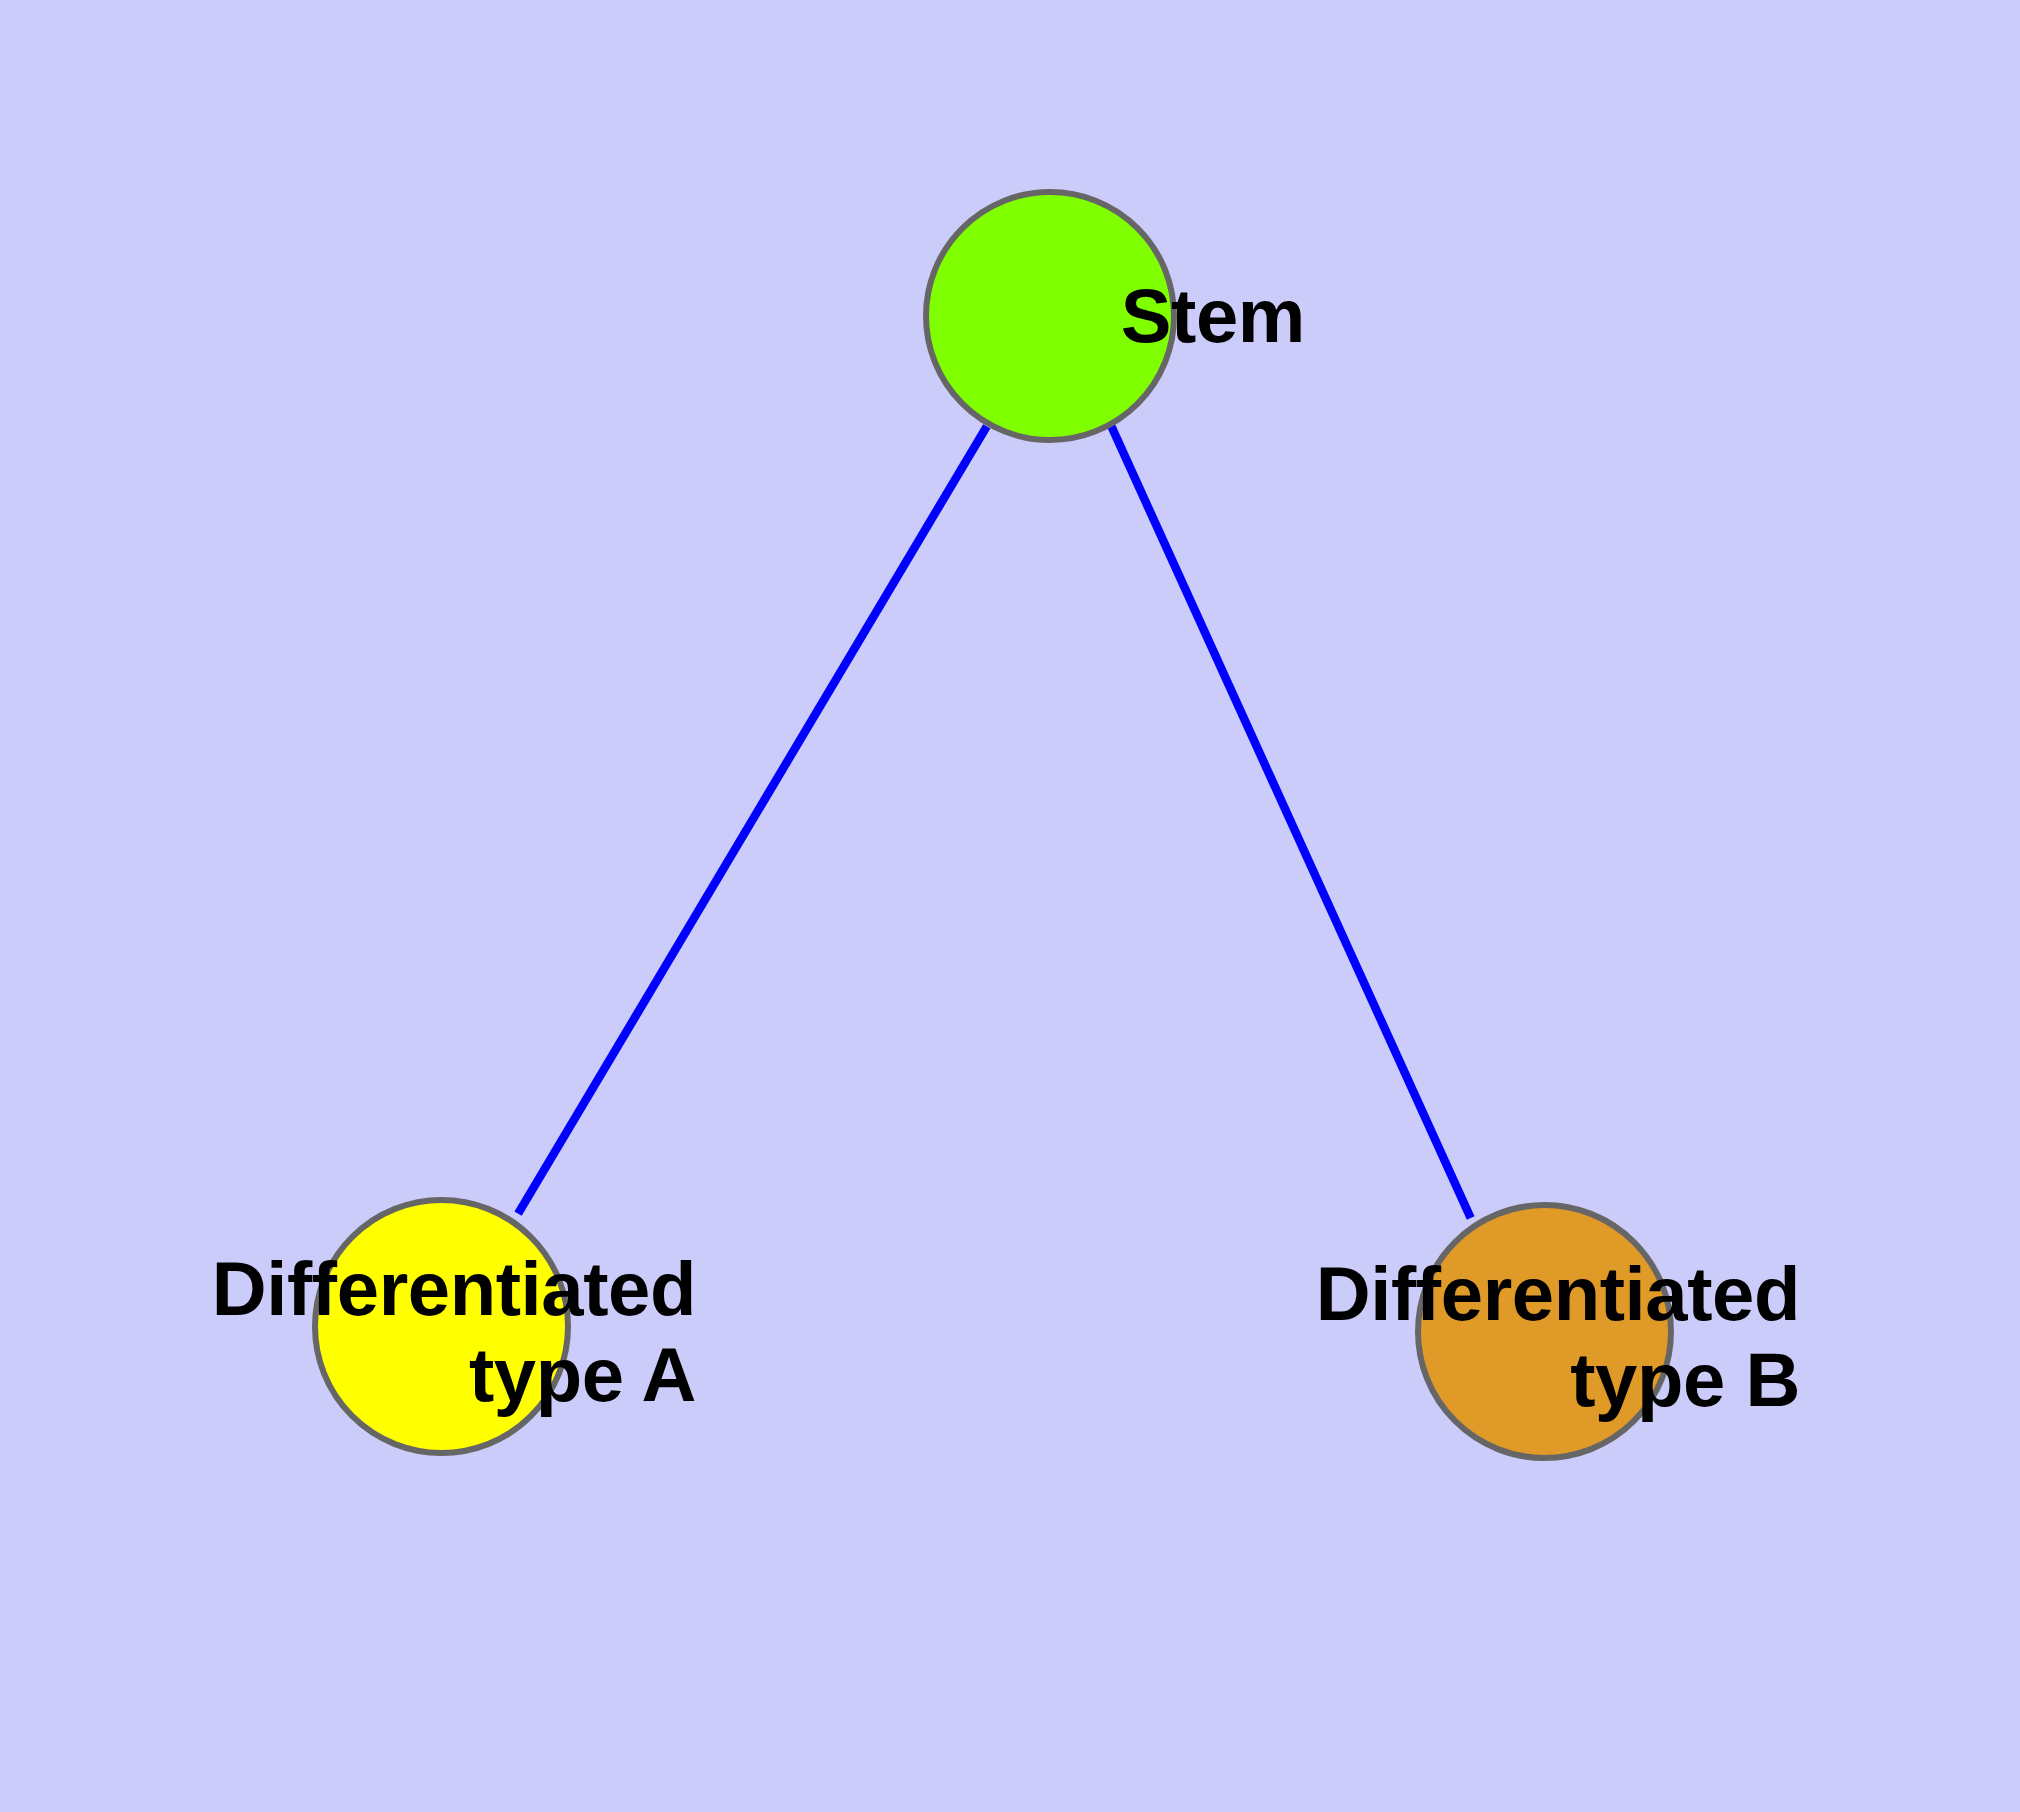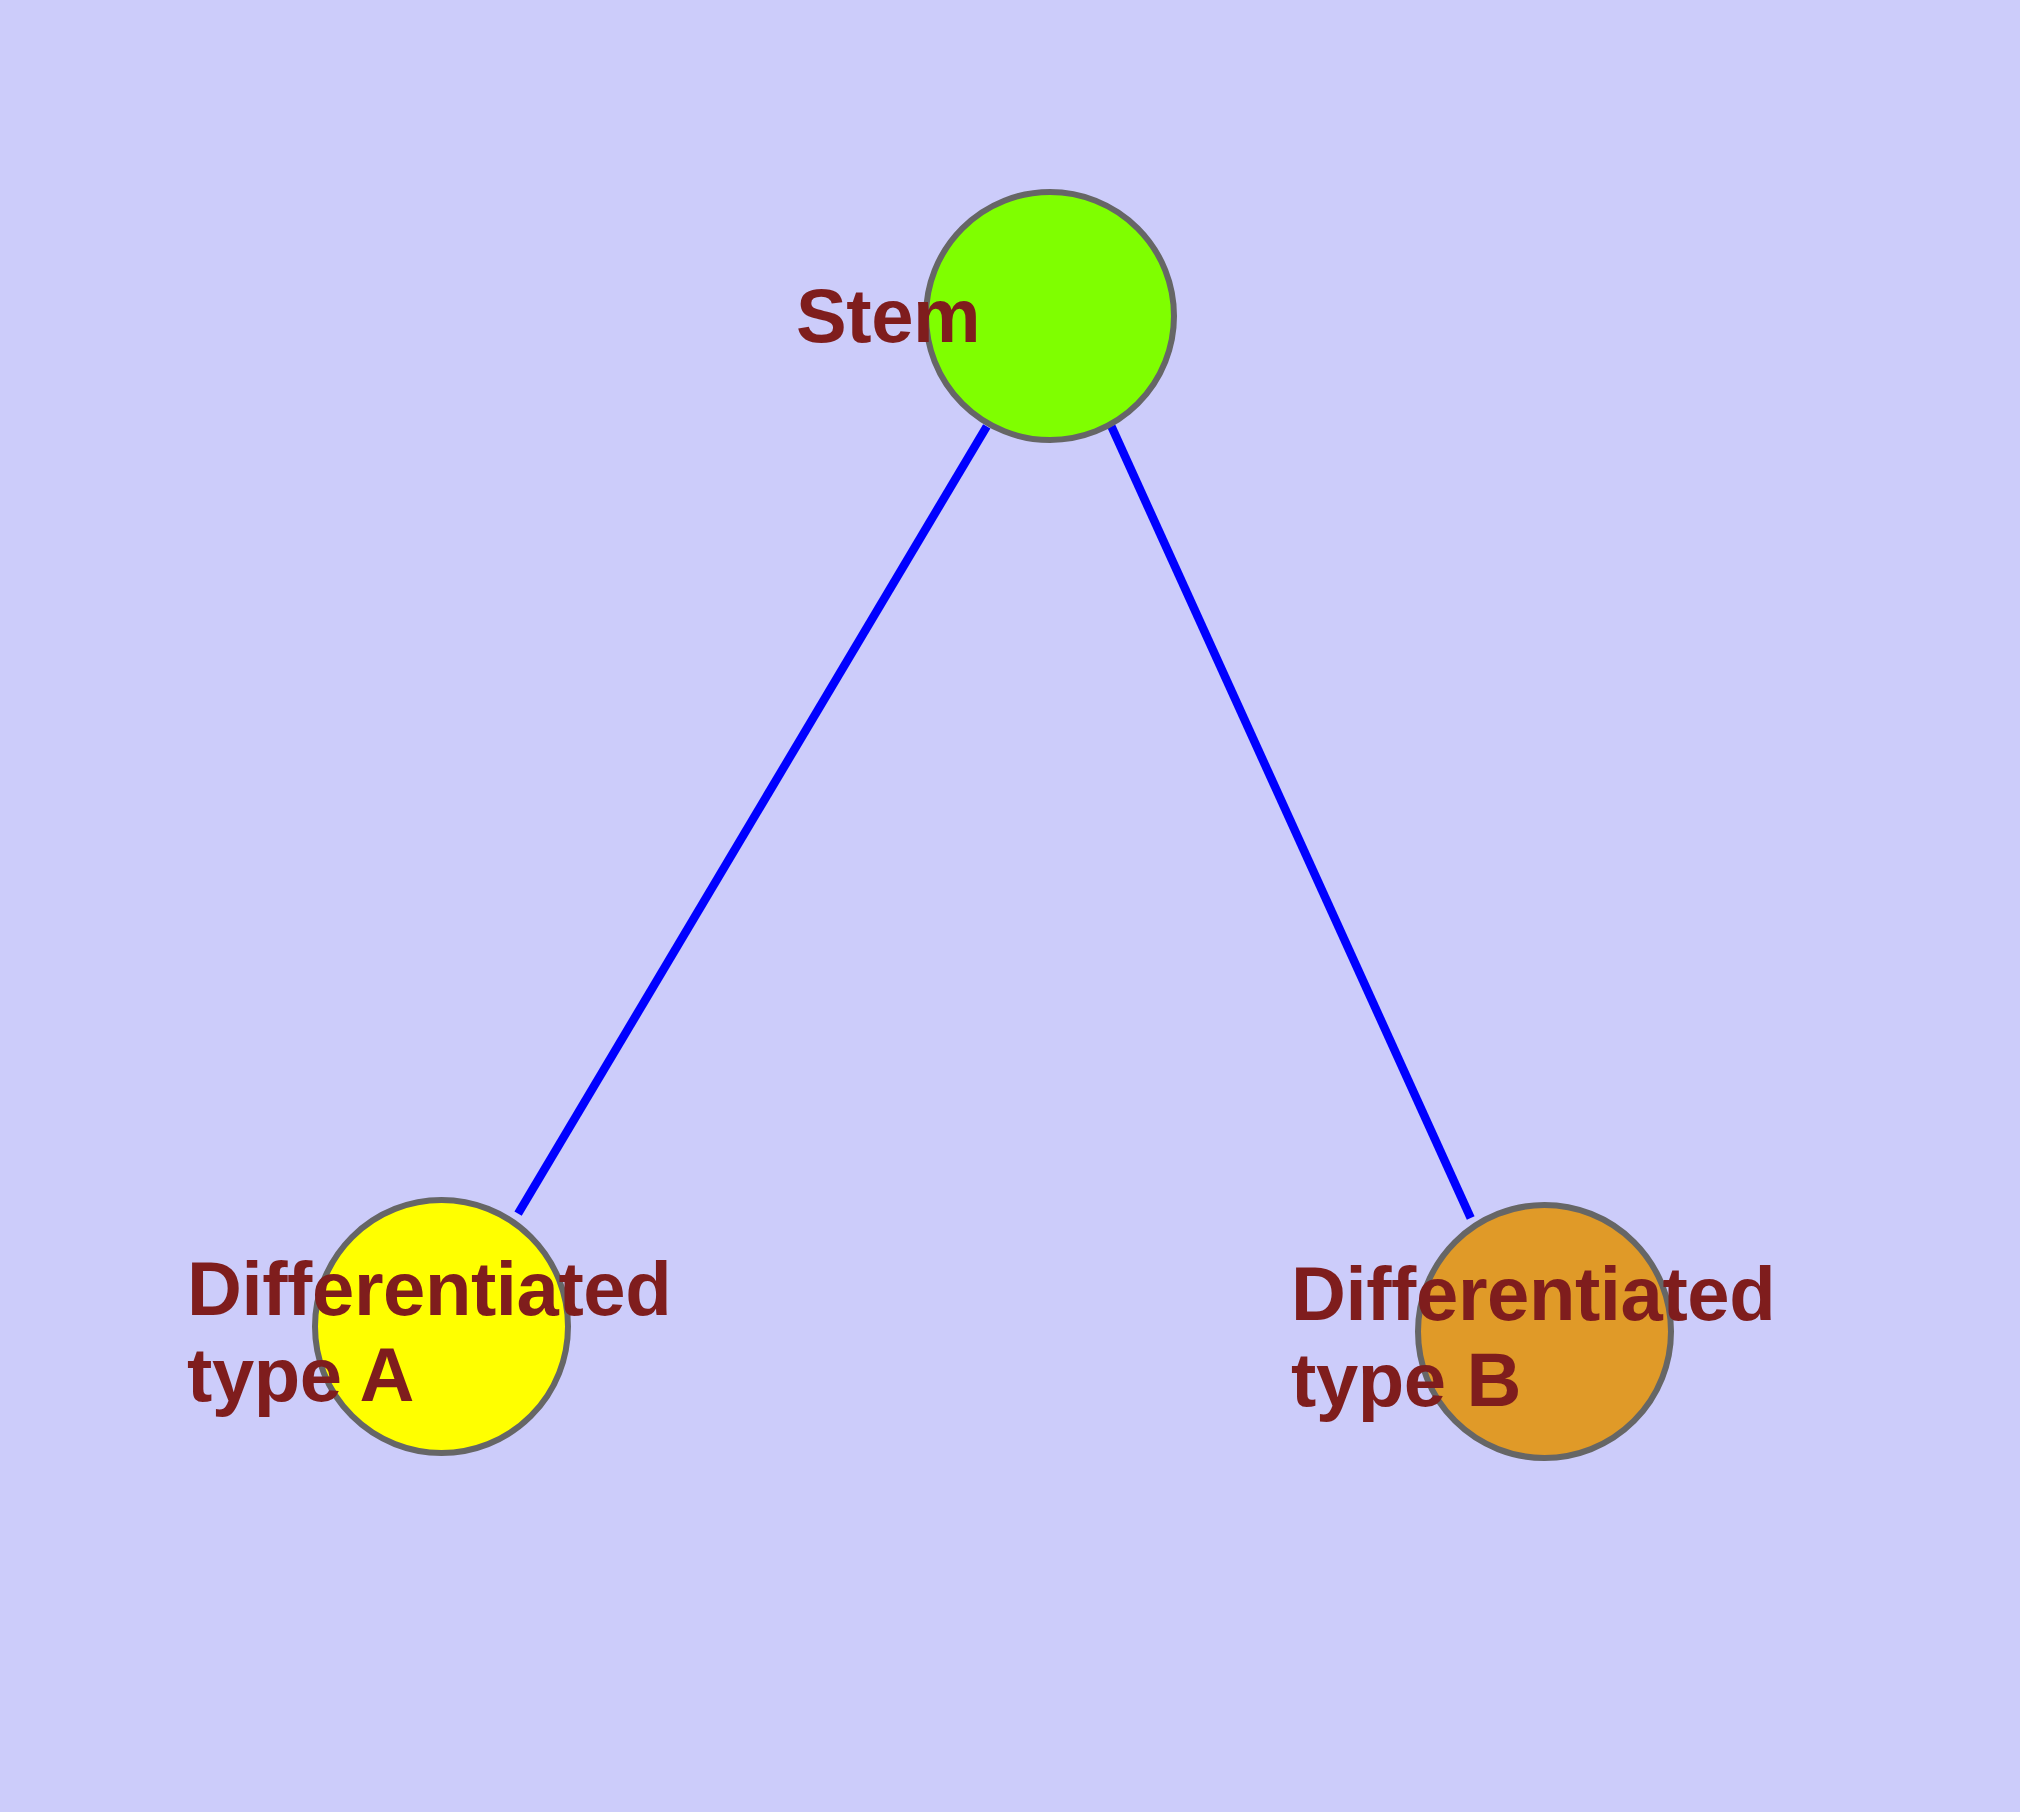--- a/index.html
+++ b/index.html
@@ -48,26 +48,26 @@
   }
   #node-type-b {
     left: 1415px;
     top: 1202px;
     width: 259px;
     height: 259px;
     background: #e09a28;
   }
   .node-label {
     position: absolute;
-    color: #7f1d1d;
+    color: #000000;
     font-family: "Liberation Sans", sans-serif;
     font-weight: bold;
     font-size: 76px;
     line-height: 86px;
-    text-align: left;
+    text-align: right;
     white-space: pre;
     letter-spacing: -0.4px;
     pointer-events: none;
   }
   #label-stem {
     left: 796px;
     top: 273px;
     width: 509px;
   }
   #label-type-a {

